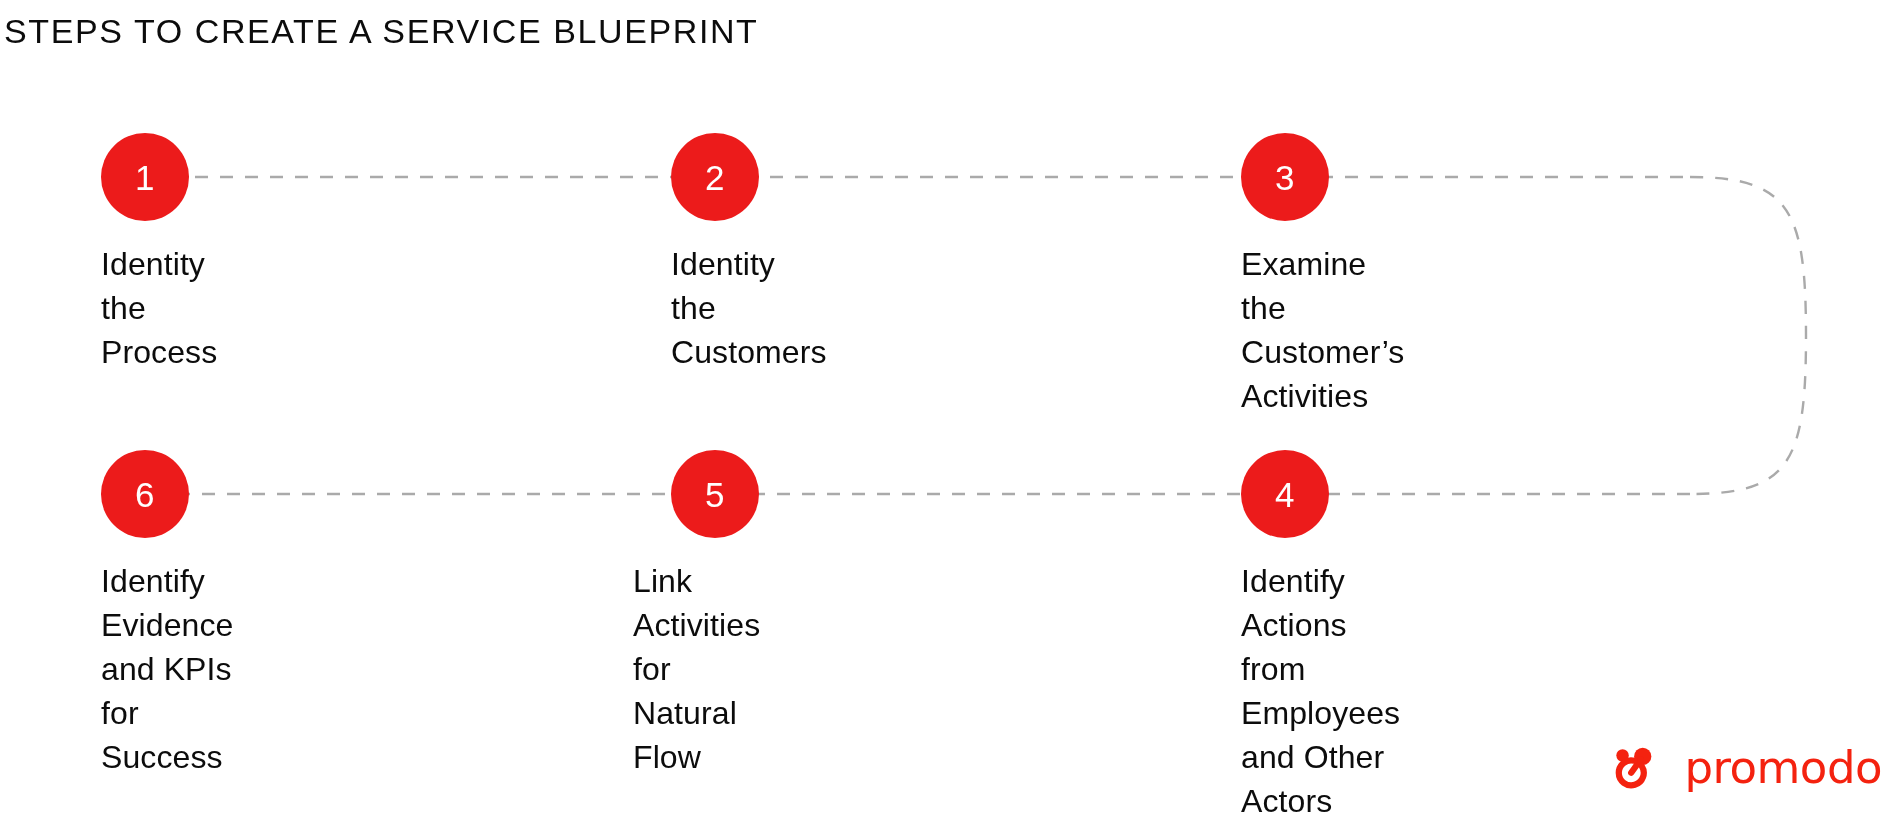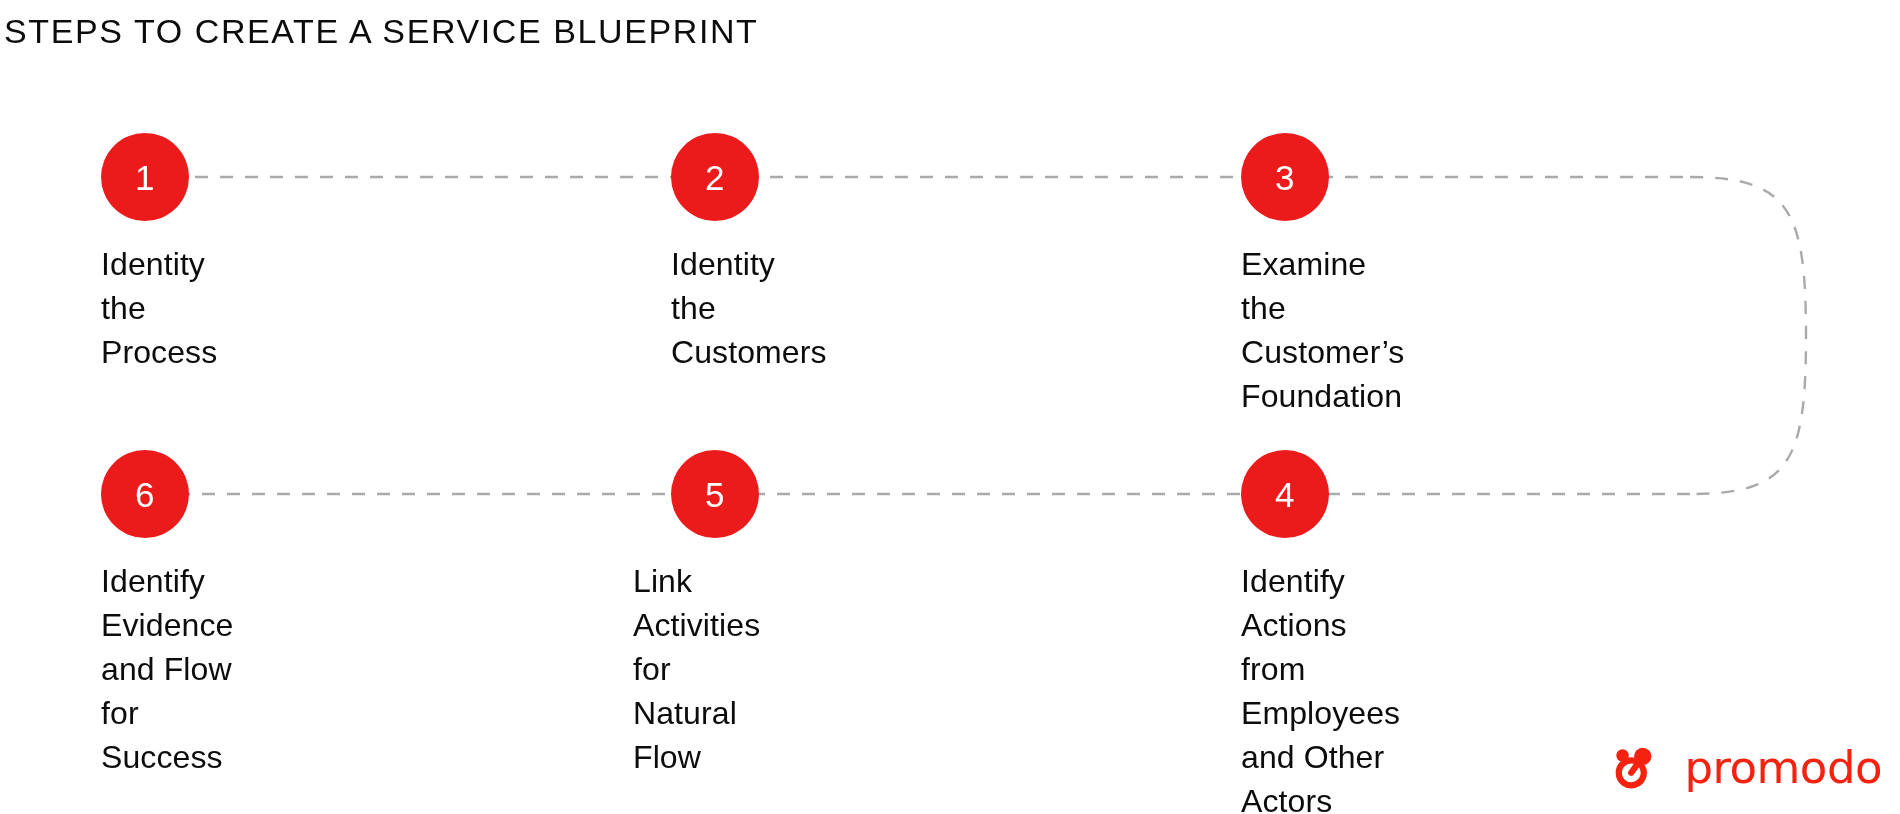--- a/index.html
+++ b/index.html
@@ -82,40 +82,40 @@
 
   <div class="step">
     <div class="badge" style="left:671px;top:133px;">2</div>
     <div class="steptext" style="left:671px;top:242px;">Identity
 the Customers</div>
   </div>
 
   <div class="step">
     <div class="badge" style="left:1241px;top:133px;">3</div>
     <div class="steptext" style="left:1241px;top:242px;">Examine the Customer’s
-Foundation</div>
+Activities</div>
   </div>
 
   <div class="step">
     <div class="badge" style="left:1241px;top:450px;">4</div>
     <div class="steptext" style="left:1241px;top:559px;">Identify Actions
 from Employees
 and Other Actors</div>
   </div>
 
   <div class="step">
     <div class="badge" style="left:671px;top:450px;">5</div>
     <div class="steptext" style="left:633px;top:559px;">Link Activities
 for Natural Flow</div>
   </div>
 
   <div class="step">
     <div class="badge" style="left:101px;top:450px;">6</div>
     <div class="steptext" style="left:101px;top:559px;">Identify Evidence
-and Flow for Success</div>
+and KPIs for Success</div>
   </div>
 
 
   <div class="logo">
     <svg class="logo-mark" viewBox="0 0 100 100" xmlns="http://www.w3.org/2000/svg">
 
       <circle cx="22" cy="24" r="13" fill="#f4220f"></circle>
 
       <circle cx="64" cy="26" r="18" fill="#f4220f"></circle>
 

